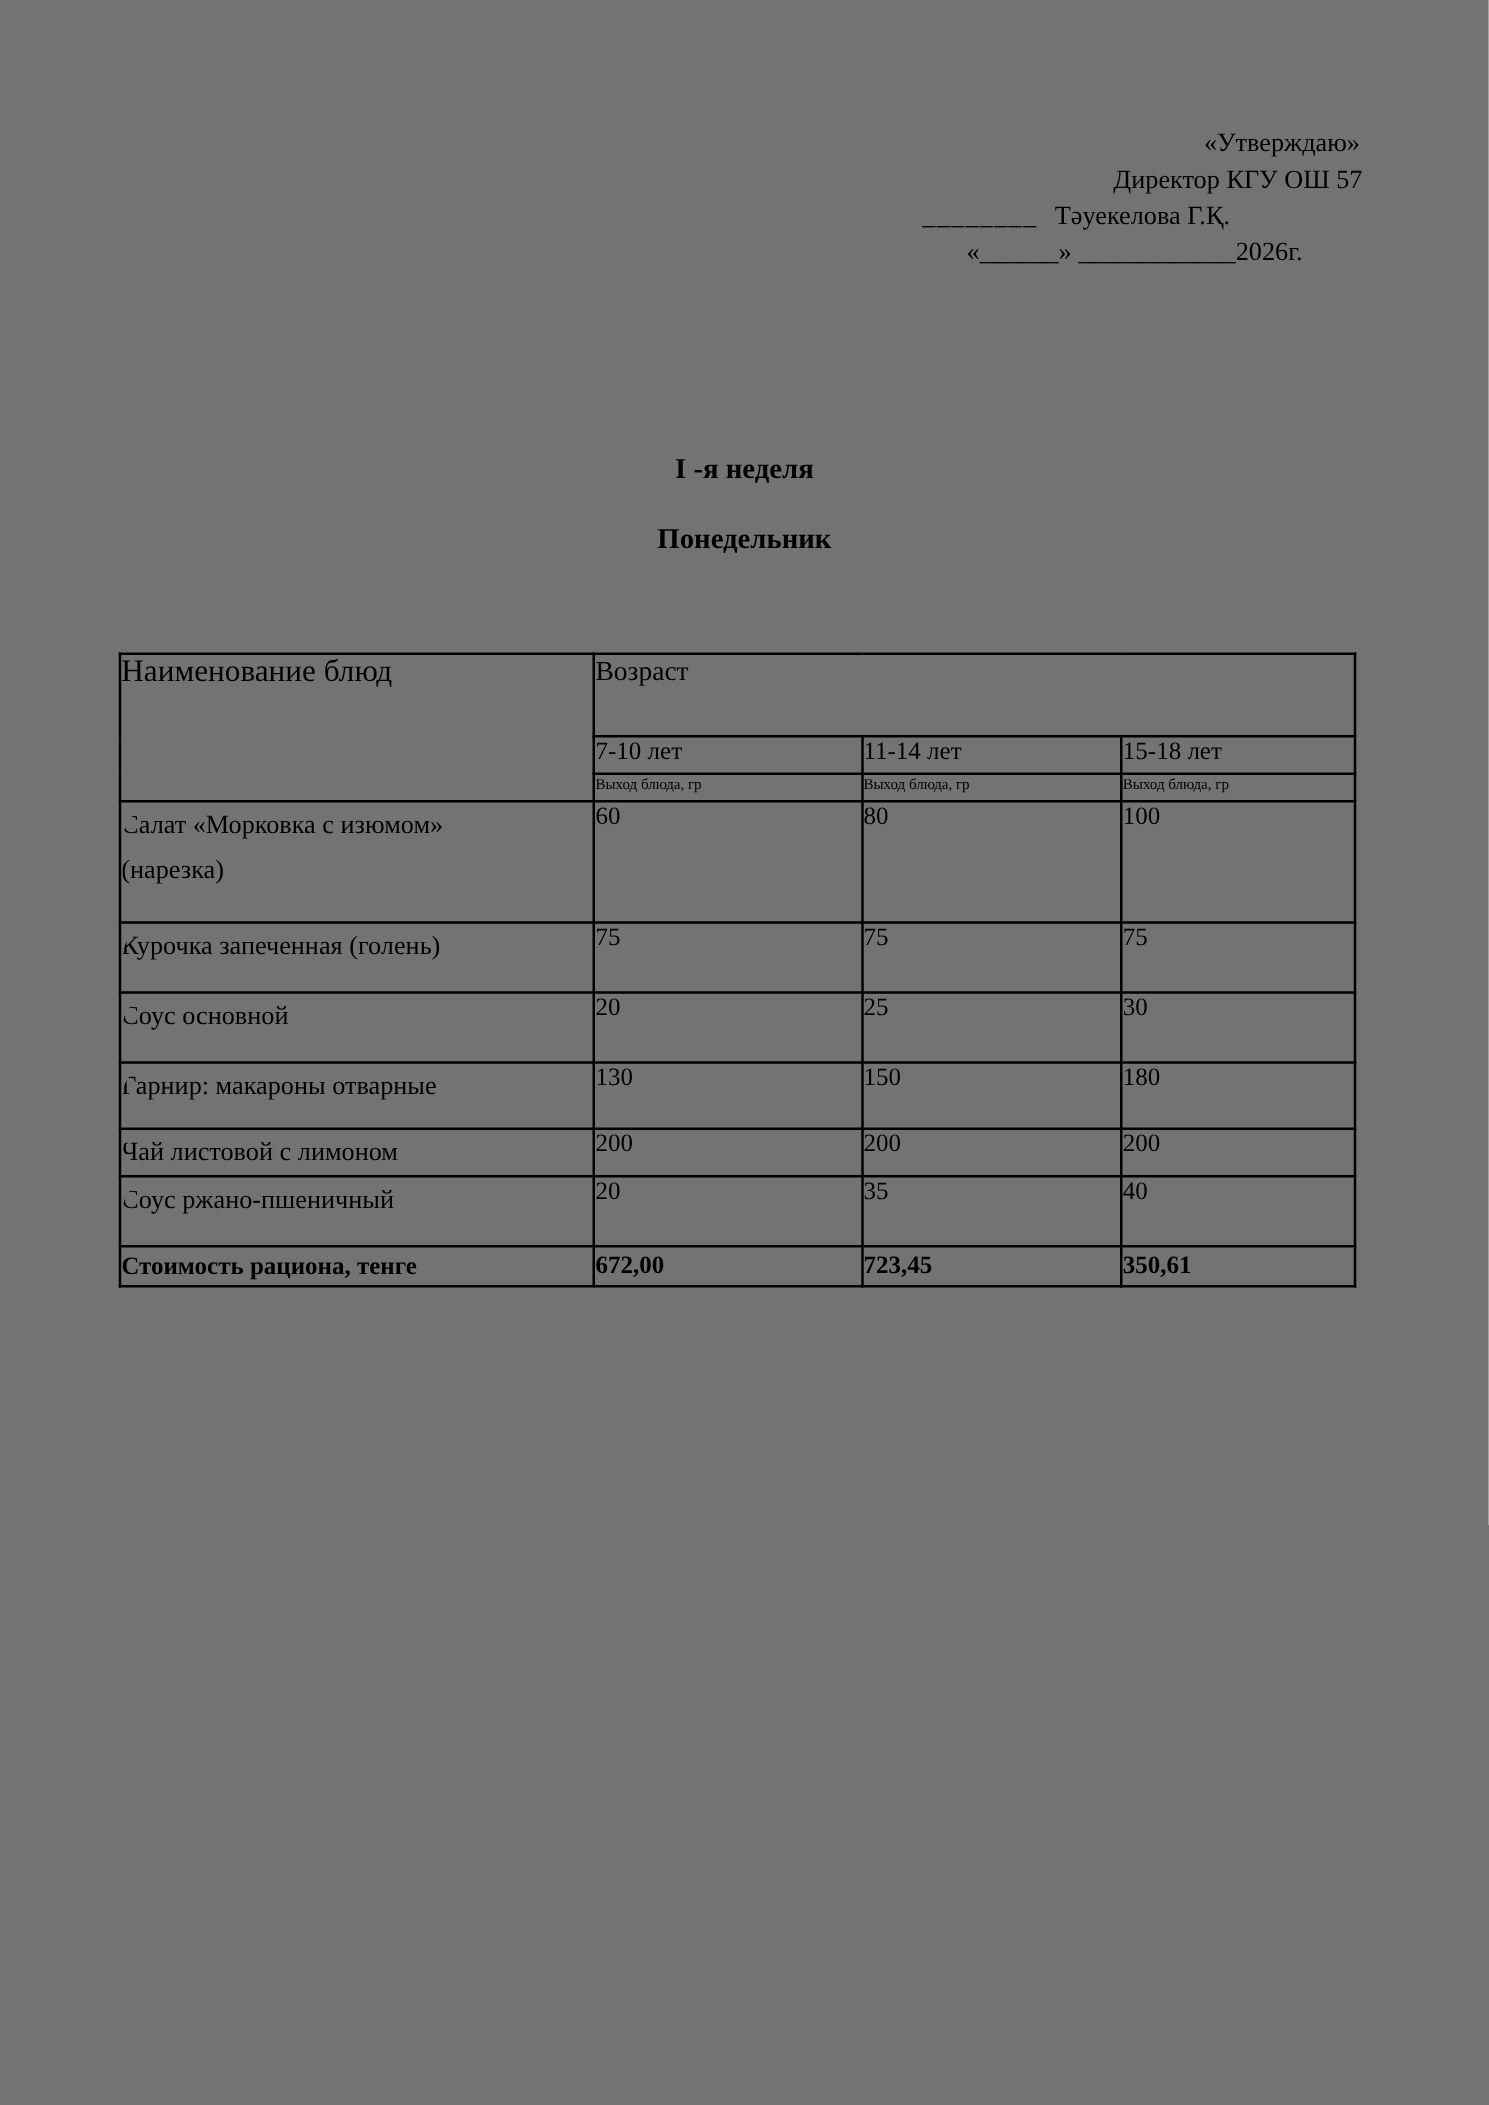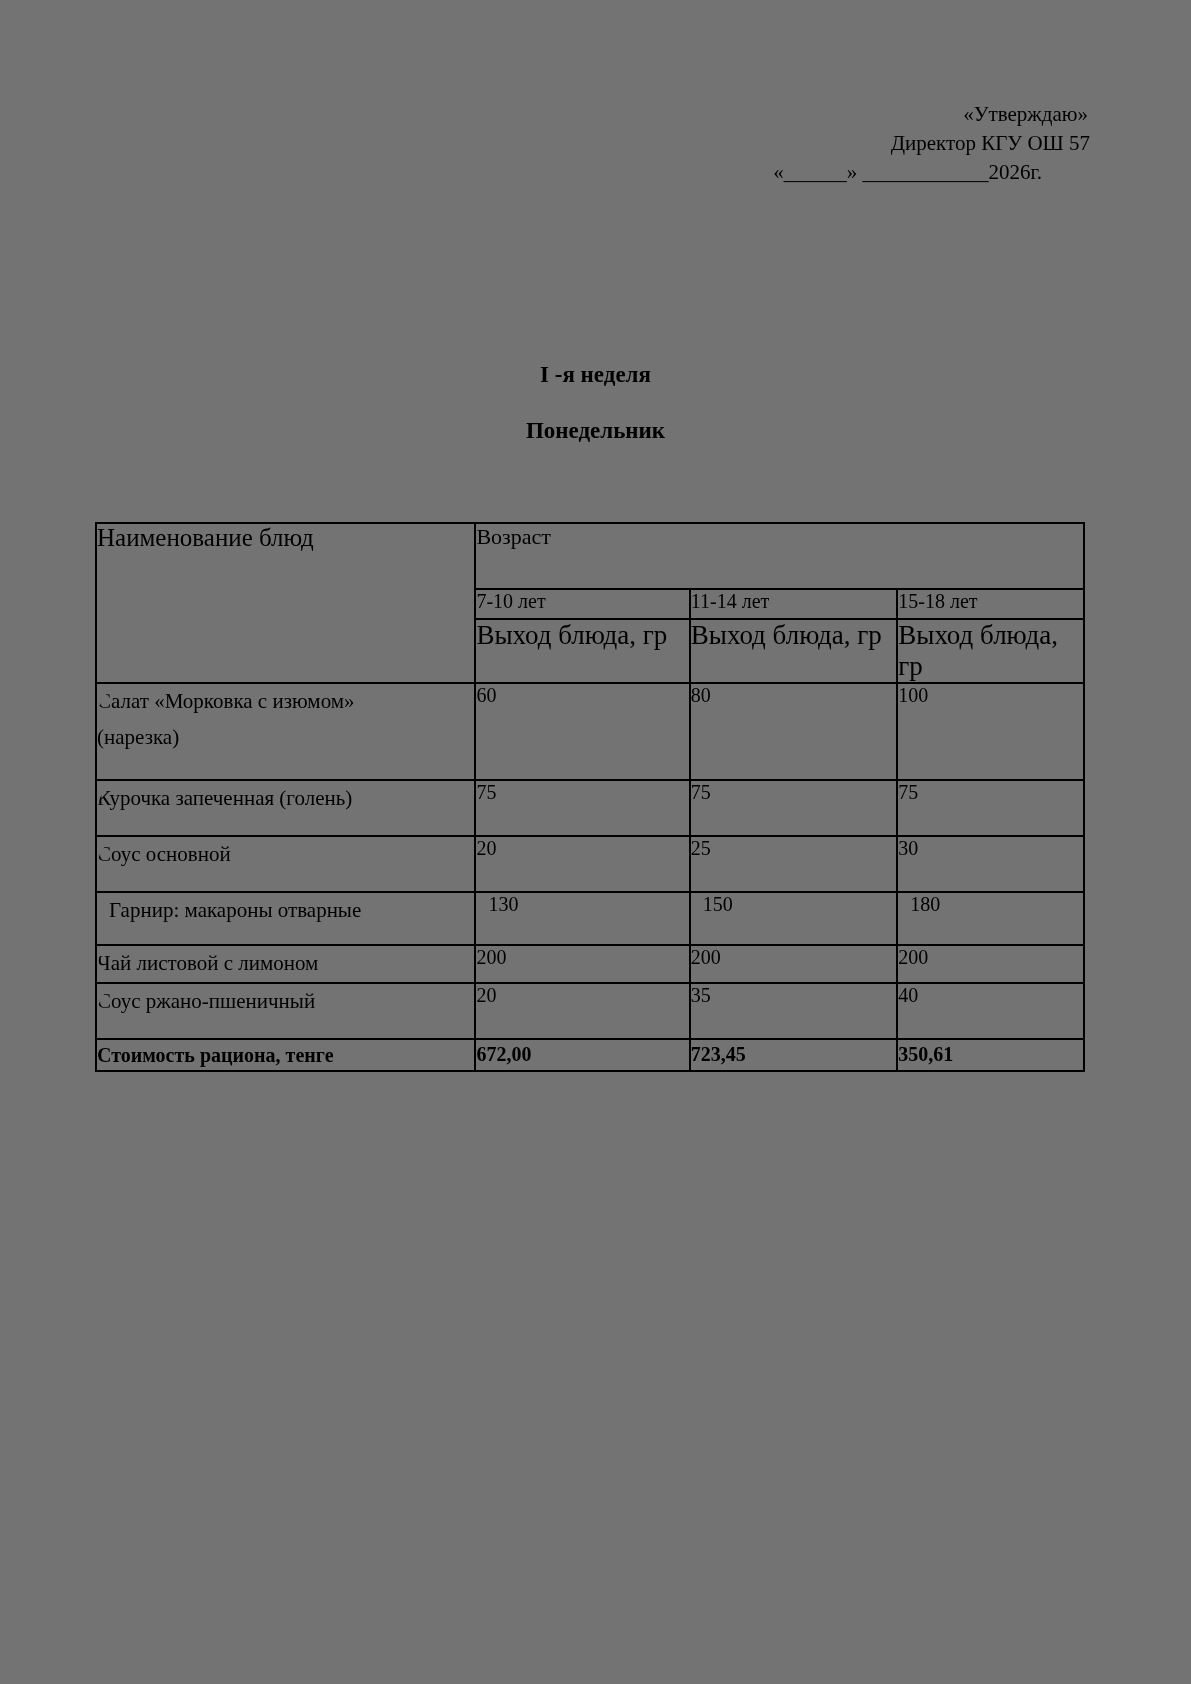--- a/index.html
+++ b/index.html
@@ -74,41 +74,41 @@
   }
   th.age-group {
     height: 28px;
     font-weight: bold;
     font-size: 20px;
     padding: 2px 0 0 9px;
   }
   th.output-header {
     height: 20px;
     font-weight: bold;
-    font-size: 27px;
+    font-size: 12px;
     padding: 1px 0 0 9px;
     border-bottom: 3px solid #000;
     margin-left: 14px;
   }
   td.name {
     font-size: 21px;
     line-height: 1.7;
     padding: 3px 6px 0 10px;
     white-space: pre-line;
     border-radius: 32px;
   }
   td.val {
     text-align: center;
     font-size: 20px;
     padding-top: 4px;
   }
   tr.r-salad  td { height: 95px; }
   tr.r-chicken td { height: 54px; }
   tr.r-sauce  td { height: 54px; }
-  tr.r-side   td { height: 51px; padding-left: 12px; }
+  tr.r-side   td { height: 51px; }
   tr.r-tea    td { height: 33px; }
   tr.r-bread  td { height: 54px; }
   tr.r-total td {
     height: 30px;
     vertical-align: middle;
     font-weight: bold;
   }
   tr.r-total td.name { font-size: 20px; line-height: 1.2; }
   tr.r-total td.val  { padding-top: 0; }
 
@@ -125,20 +125,23 @@
   }
 </style>
 </head>
 <body>
 
 <div class="page">
 
   <div class="approval">
     <div class="a-line a1">«Утверждаю»</div>
     <div class="a-line a2">Директор КГУ ОШ 57</div>
+    <div class="a-line a3">
+      <span class="blank">________</span><span>Тәуекелова Г.Қ.</span>
+    </div>
     <div class="a-line a4">«______» ____________2026г.</div>
   </div>
 
   <div class="title title-day">Понедельник</div>
   <div class="title title-week">І -я  неделя</div>
 
   <table class="menu">
     <colgroup>
       <col style="width:38.4%">
       <col style="width:21.7%">

